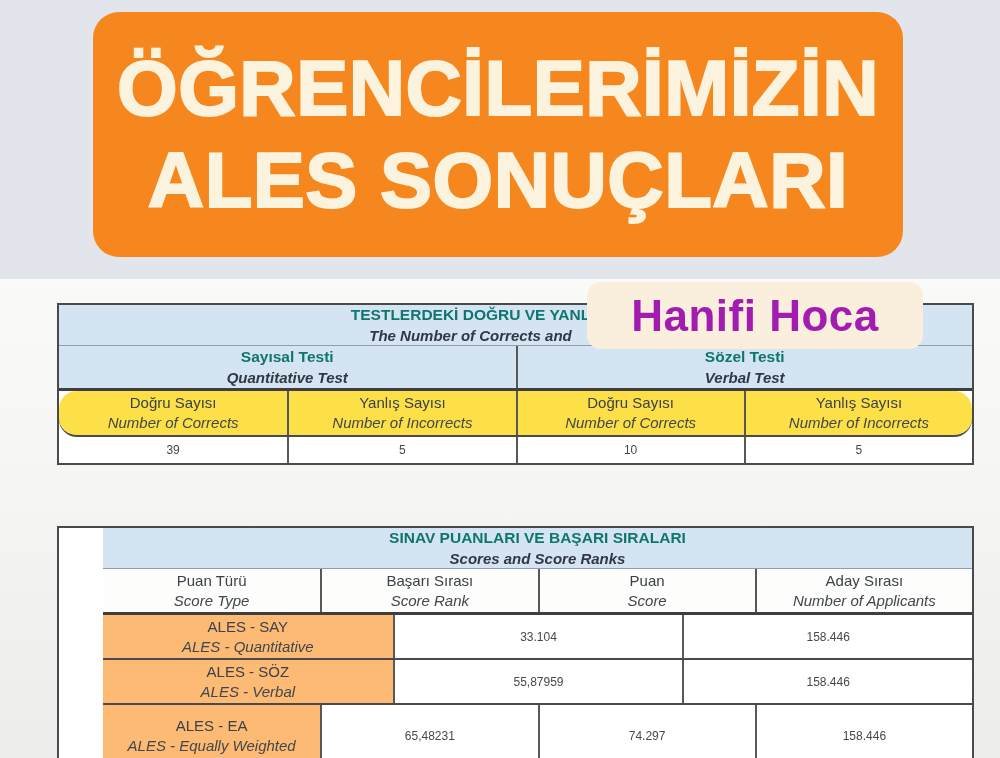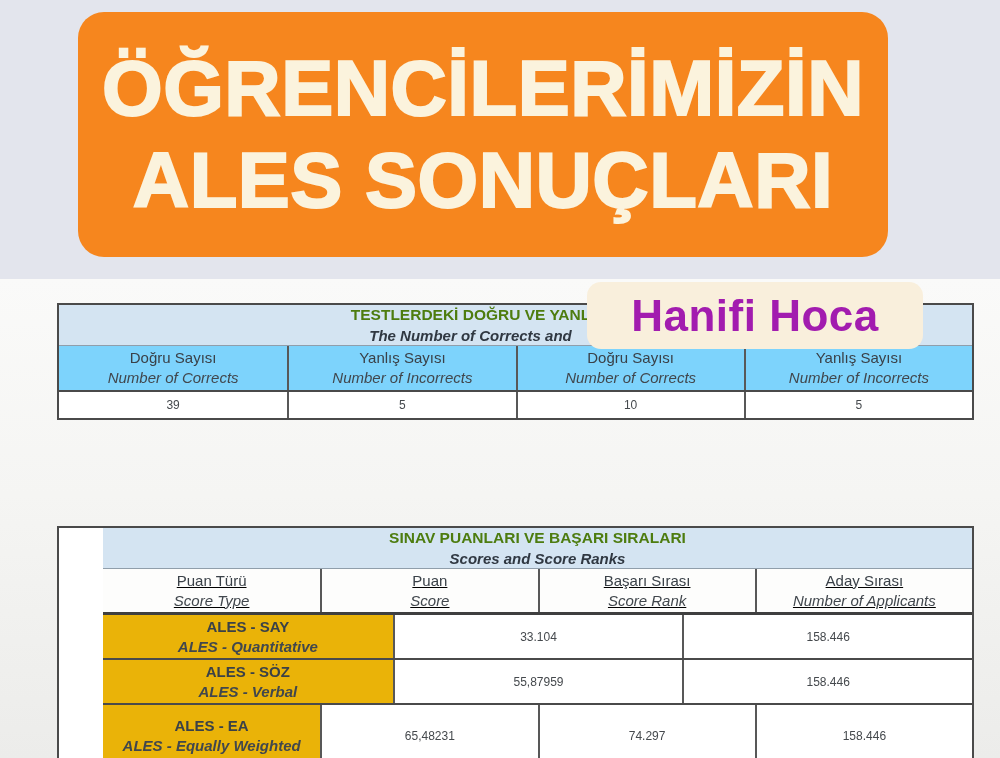--- a/index.html
+++ b/index.html
@@ -5,21 +5,21 @@
   * { margin:0; padding:0; box-sizing:border-box; }
   html,body { width:1000px; height:758px; }
   body { font-family:"Liberation Sans", sans-serif; }
 
   .page { position:relative; width:1000px; height:758px; overflow:hidden; background:#e3e5ed; }
 
   .lower-bg { position:absolute; left:0; top:279px; width:1000px; height:479px;
               background:linear-gradient(180deg,#fafaf9 0%, #f5f5f3 45%, #ececea 100%); }
 
   
-  .banner { position:absolute; left:78px; top:12px; width:810px; height:245px;
+  .banner { position:absolute; left:93px; top:12px; width:810px; height:245px;
             background:#f6861e; border-radius:26px;
             display:flex; flex-direction:column; align-items:center; justify-content:center; gap:10px; }
   .banner-line { color:#fbf3dd; font-size:78px; font-weight:bold; line-height:1.05;
                  letter-spacing:0.5px; white-space:nowrap;
                  -webkit-text-stroke:2px #fbf3dd; }
 
   
   .badge { position:absolute; left:587px; top:282px; width:336px; height:67px;
            background:#f9efdc; border-radius:14px; z-index:5;
            display:flex; align-items:center; justify-content:center; }
@@ -36,33 +36,33 @@
           text-align:center; flex:1 1 25%; min-width:0; }
   .half { flex:1 1 50%; }
   .full { flex:1 1 100%; }
   .vline { border-left:2px solid #585858; }
 
   .tr-line { font-size:15px; color:#3a4148; line-height:1.35; }
   .en-line { font-size:15px; font-style:italic; color:#41474d; line-height:1.3; }
   .num-line { font-size:12px; color:#45494d; }
 
   .title-row { background:#d4e4f2; height:41px; border-bottom:1px solid #909eab; }
-  .title-row .tr-line, .group-row .tr-line { font-weight:bold; font-size:15.5px; color:#4d7c0f; }
+  .title-row .tr-line, .group-row .tr-line { font-weight:bold; font-size:15.5px; color:#0f766e; }
   .title-row .en-line, .group-row .en-line { font-weight:bold; color:#303842; }
   .shift-left { transform:translateX(-45px); }
 
   .group-row { background:#d4e4f2; height:45px; border-bottom:3px solid #3f3f3f; }
 
-  .t1-cols { background:#7dd3fc; height:46px; border-bottom:2px solid #4a4a4a; }
+  .t1-cols { background:#fde047; height:46px; border-bottom:2px solid #4a4a4a;border-radius:18px; }
   .t1-vals { background:#ffffff; height:26px; }
 
-  .t2-cols { background:#fdfdfc; height:46px; border-bottom:3px solid #3f3f3f;text-decoration:underline; }
+  .t2-cols { background:#fdfdfc; height:46px; border-bottom:3px solid #3f3f3f; }
   .t2-data { background:#ffffff; height:45px; border-bottom:2px solid #4a4a4a; }
   .t2-data:last-child { border-bottom:none; height:62px; }
-  .t2-data .cell-type { background:#eab308;font-weight:bold; }
+  .t2-data .cell-type { background:#fdba74; }
 </style>
 </head>
 <body>
 
 <div class="page">
 
   <div class="lower-bg"></div>
 
   <div class="banner">
     <div class="banner-line">ÖĞRENCİLERİMİZİN</div>
@@ -75,20 +75,30 @@
 
   <div class="tbl t1">
 
     <div class="row title-row">
       <div class="cell full shift-left">
         <div class="tr-line">TESTLERDEKİ DOĞRU VE YANL</div>
         <div class="en-line">The Number of Corrects and</div>
       </div>
     </div>
 
+    <div class="row group-row">
+      <div class="cell half">
+        <div class="tr-line">Sayısal Testi</div>
+        <div class="en-line">Quantitative Test</div>
+      </div>
+      <div class="cell half vline">
+        <div class="tr-line">Sözel Testi</div>
+        <div class="en-line">Verbal Test</div>
+      </div>
+    </div>
 
     <div class="row t1-cols">
       <div class="cell">
         <div class="tr-line">Doğru Sayısı</div>
         <div class="en-line">Number of Corrects</div>
       </div>
       <div class="cell vline">
         <div class="tr-line">Yanlış Sayısı</div>
         <div class="en-line">Number of Incorrects</div>
       </div>
@@ -127,26 +137,26 @@
         <div class="en-line">Scores and Score Ranks</div>
       </div>
     </div>
 
     <div class="row t2-cols">
       <div class="cell">
         <div class="tr-line">Puan Türü</div>
         <div class="en-line">Score Type</div>
       </div>
       <div class="cell vline">
+        <div class="tr-line">Başarı Sırası</div>
+        <div class="en-line">Score Rank</div>
+      </div>
+      <div class="cell vline">
         <div class="tr-line">Puan</div>
         <div class="en-line">Score</div>
-      </div>
-      <div class="cell vline">
-        <div class="tr-line">Başarı Sırası</div>
-        <div class="en-line">Score Rank</div>
       </div>
       <div class="cell vline">
         <div class="tr-line">Aday Sırası</div>
         <div class="en-line">Number of Applicants</div>
       </div>
     </div>
 
     <div class="row t2-data">
       <div class="cell cell-type">
         <div class="tr-line">ALES - SAY</div>

